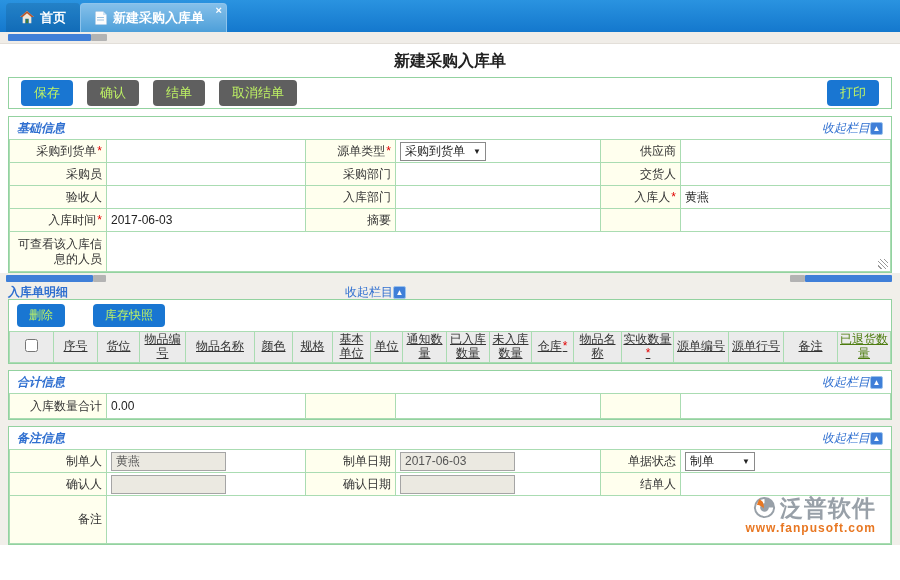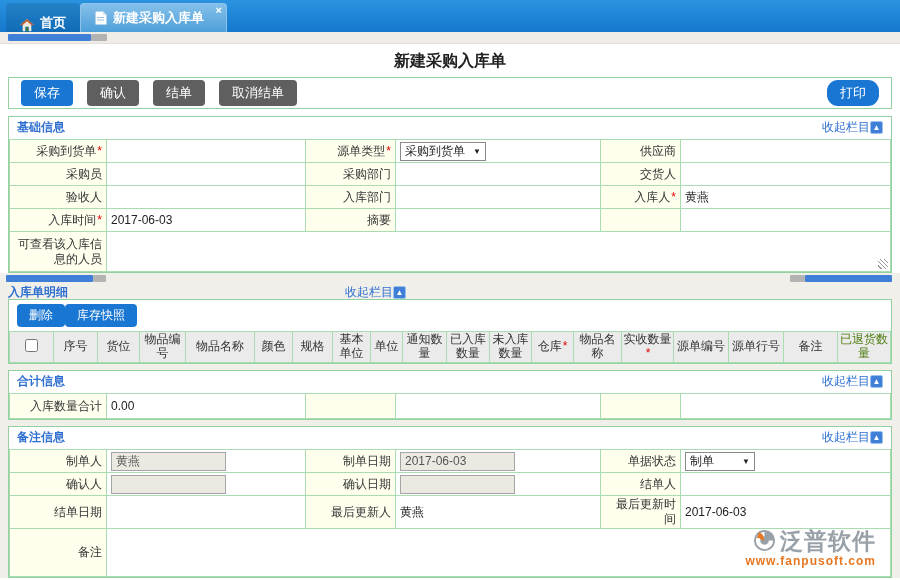--- a/index.html
+++ b/index.html
@@ -3,44 +3,44 @@
 <meta charset="utf-8">
 <style>
   * { box-sizing: border-box; margin: 0; padding: 0; }
   html,body { width:900px; height:580px; overflow:hidden; }
   body { font-family:"Liberation Sans","DejaVu Sans",sans-serif; background:#fff; }
   .screen { width:900px; height:580px; position:relative; background:#fff; }
 
   
   .tabbar { height:32px; background:linear-gradient(#2a93e0,#1478cd); display:flex; align-items:flex-end; padding-left:6px; }
   .tab { display:flex; align-items:center; gap:6px; color:#fff; font-size:13px; font-weight:bold; padding:0 14px; height:29px; border-radius:4px 4px 0 0; cursor:pointer; }
-  .tab-home { background:rgba(0,0,0,0.10);align-items:flex-end; }
+  .tab-home { background:rgba(0,0,0,0.10); }
   .tab-active { background:linear-gradient(#85c0ea,#4d9fd9); position:relative; padding-right:22px; border:1px solid #8ec4ec; border-bottom:none; }
   .tab-close { position:absolute; top:0; right:4px; font-size:11px; color:#fff; line-height:12px; cursor:pointer; }
   .hicon,.dicon { display:inline-block; line-height:0; }
 
   
   .top-scroll { height:12px; background:#f0ede8; border-bottom:1px solid #e3dfd9; position:relative; }
   .mid-scroll { height:9px; position:relative; }
   .thumb { position:absolute; top:2px; height:7px; border-radius:1px; cursor:pointer; }
   .thumb.blue { background:#3f7fd8; }
   .thumb.gray { background:#b3b3b3; }
 
   
   .page-title { text-align:center; font-size:16px; font-weight:bold; color:#222; padding:7px 0 5px; }
   .toolbar { margin:0 8px 7px; border:1px solid #93d2a0; background:#fff; padding:4px 12px; display:flex; gap:14px; align-items:center; height:32px; }
-  .btn { border:none; border-radius:4px; color:#ffffff; font-size:13px; padding:4px 13px; cursor:pointer; font-family:inherit; }
+  .btn { border:none; border-radius:4px; color:#bef264; font-size:13px; padding:4px 13px; cursor:pointer; font-family:inherit; }
   .btn.blue { background:#1976d2; }
   .btn.gray { background:#5f5f5f; }
-  .btn.print { margin-left:auto;border-radius:11px; }
+  .btn.print { margin-left:auto; }
   .btn.sm { font-size:12px; padding:3px 12px; }
 
   
   .section { margin:0 8px; border:1px solid #93d2a0; background:#fff; }
-  .sec-head { display:flex; align-items:flex-end; padding:3px 8px; font-size:12px; height:22px; }
+  .sec-head { display:flex; align-items:center; padding:3px 8px; font-size:12px; height:22px;font-style:italic; }
   .sec-title { color:#2f6fd0; font-weight:bold; }
   .collapse { margin-left:auto; display:flex; align-items:center; color:#2f6fd0; cursor:pointer; }
   .col-icon { width:13px; height:13px; background:#3f7fd8; border:1px solid #9cc2ec; color:#fff; font-size:8px; line-height:11px; text-align:center; border-radius:2px; }
 
   table.form { width:100%; border-collapse:collapse; table-layout:fixed; font-size:12px; }
   .form td { border:1px solid #aadcb2; height:23px; padding:1px 4px; overflow:hidden; white-space:nowrap; }
   td.lb { background:#ffffee; text-align:right; color:#333; white-space:normal; line-height:1.25; }
   td.vl { background:#fff; color:#222; }
   .req { color:#e00000; margin-left:1px; }
   td.h-ta { height:40px; }
@@ -50,23 +50,23 @@
   .sel { display:inline-flex; align-items:center; justify-content:space-between; border:1px solid #8a8a8a; background:#fff; height:19px; padding:0 4px; font-size:12px; min-width:76px; vertical-align:middle; cursor:pointer; }
   .sel .arr { font-size:8px; color:#222; margin-left:8px; }
   .dis-input { display:inline-block; border:1px solid #a5a5a5; background:#ebe9e1; color:#555; height:19px; line-height:17px; padding:0 4px; font-size:12px; width:115px; vertical-align:middle; overflow:hidden; }
 
   
   .lower { background:#f1efea; }
   .detail-title-row { position:relative; height:17px; padding:1px 2px; font-size:12px; }
   .detail-title-row .sec-title { position:absolute; left:8px; top:2px; }
   .detail-title-row .collapse { position:absolute; left:345px; top:2px; margin:0; }
   .section.detail { margin-bottom:6px; }
-  .btnrow { padding:4px 8px; display:flex; gap:0; }
+  .btnrow { padding:4px 8px; display:flex; gap:28px; }
   table.grid { width:100%; border-collapse:collapse; table-layout:fixed; }
-  .grid th { border:1px solid #aadcb2; background:#ebebeb; font-size:12px; font-weight:normal; color:#333; height:31px; padding:1px; line-height:1.15; text-align:center; overflow:hidden; }
+  .grid th { border:1px solid #aadcb2; background:#ebebeb; font-size:12px; font-weight:normal; color:#333; height:31px; padding:1px; line-height:1.15; text-align:center; overflow:hidden;text-decoration:underline; }
   .grid th.redcol { color:#4d7c0f; }
   .grid input[type=checkbox] { width:13px; height:13px; cursor:pointer; }
   .section.total { margin-bottom:6px; }
   .section.total .form td { height:25px; }
 
   
   .grip { position:absolute; right:2px; bottom:2px; width:10px; height:10px; cursor:nwse-resize;
           background:repeating-linear-gradient(45deg, transparent 0 2px, #999 2px 3px); }
   .logo { position:absolute; right:14px; bottom:8px; text-align:right; }
   .logo-row { display:flex; align-items:center; gap:4px; justify-content:flex-end; }
@@ -312,28 +312,20 @@
         </tr>
         <tr>
           <td class="lb">确认人</td>
           <td class="vl"><span class="dis-input"></span></td>
           <td class="lb">确认日期</td>
           <td class="vl"><span class="dis-input"></span></td>
           <td class="lb">结单人</td>
           <td class="vl"></td>
         </tr>
         <tr>
-          <td class="lb">结单日期</td>
-          <td class="vl"></td>
-          <td class="lb">最后更新人</td>
-          <td class="vl">黄燕</td>
-          <td class="lb">最后更新时间</td>
-          <td class="vl">2017-06-03</td>
-        </tr>
-        <tr>
           <td class="lb h-rk">备注</td>
           <td class="vl h-rk relcell" colspan="5">
             <div class="logo">
               <div class="logo-row">
                 <span>
                   <svg width="23" height="23" viewBox="0 0 24 24">
                     <circle cx="12" cy="12" r="11" fill="#98a0a8"></circle>
                     <path d="M12 3 a9 9 0 1 0 9 9 h-4.5 a4.5 4.5 0 1 1 -4.5 -4.5 z" fill="#ffffff"></path>
                     <path d="M6.5 3.5 q6 2.5 4.5 9.5 q-1.5 -3 -7 -4 z" fill="#e87722"></path>
                   </svg>

